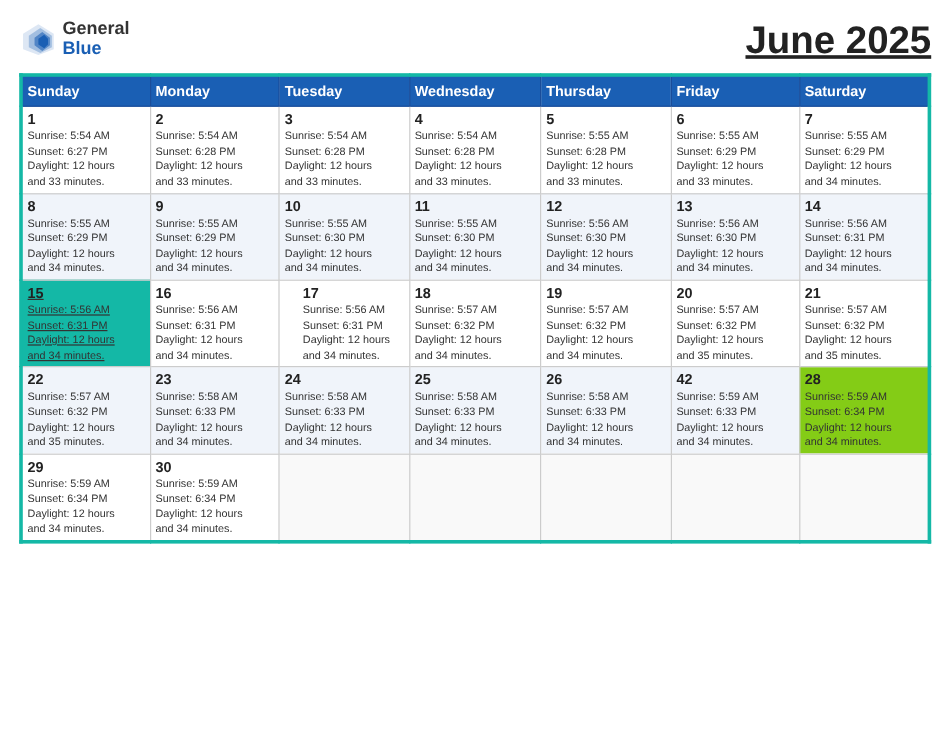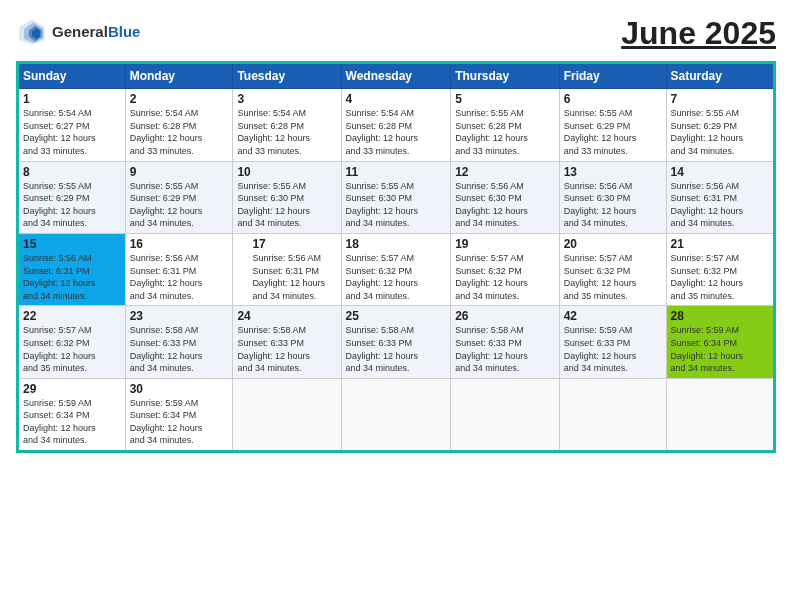--- a/index.html
+++ b/index.html
@@ -22,21 +22,21 @@
       align-items: flex-start;
       margin-bottom: 10px;
     }
     .logo {
       display: flex;
       align-items: center;
       gap: 4px;
     }
     .logo-text {
       display: flex;
-      flex-direction: row;
+      flex-direction: column;
       line-height: 1.1;
     }
     .logo-general {
       font-size: 15px;
       font-weight: bold;
       color: #333;
     }
     .logo-blue {
       font-size: 15px;
       font-weight: bold;
@@ -234,21 +234,21 @@
           </td>
           <td style="background: rgb(240, 244, 250);">
             <span class="day-number">14</span>
             <div class="day-info" style="white-space: pre-line;">Sunrise: 5:56 AM
 Sunset: 6:31 PM
 Daylight: 12 hours
 and 34 minutes.</div>
           </td>
         </tr>
         <tr>
-          <td style="background: #0ea5e9;">
+          <td style="background: #14b8a6; text-decoration: underline;">
             <span class="day-number">15</span>
             <div class="day-info" style="white-space: pre-line;">Sunrise: 5:56 AM
 Sunset: 6:31 PM
 Daylight: 12 hours
 and 34 minutes.</div>
           </td>
           <td style="background: rgb(255, 255, 255);">
             <span class="day-number">16</span>
             <div class="day-info" style="white-space: pre-line;">Sunrise: 5:56 AM
 Sunset: 6:31 PM

